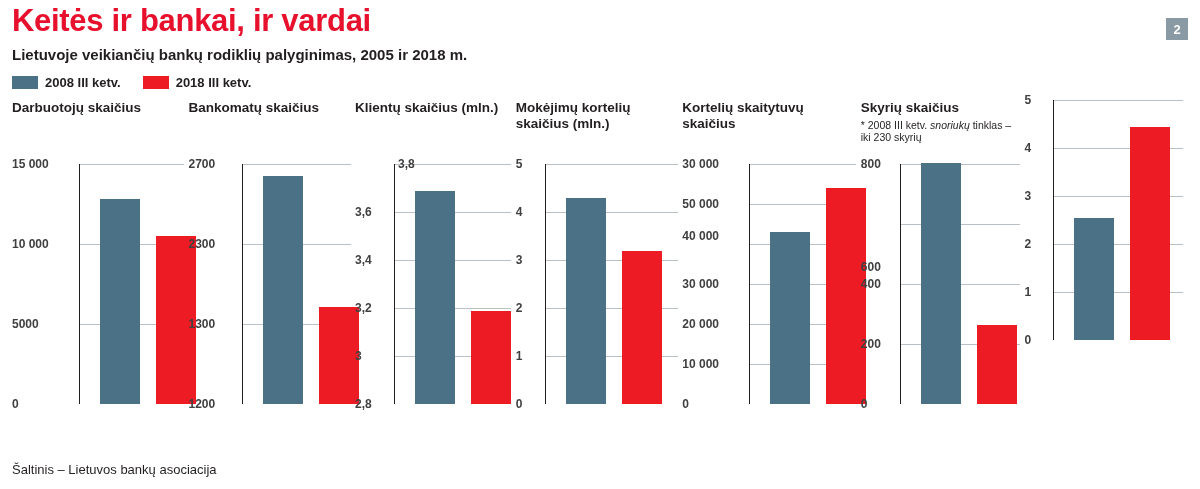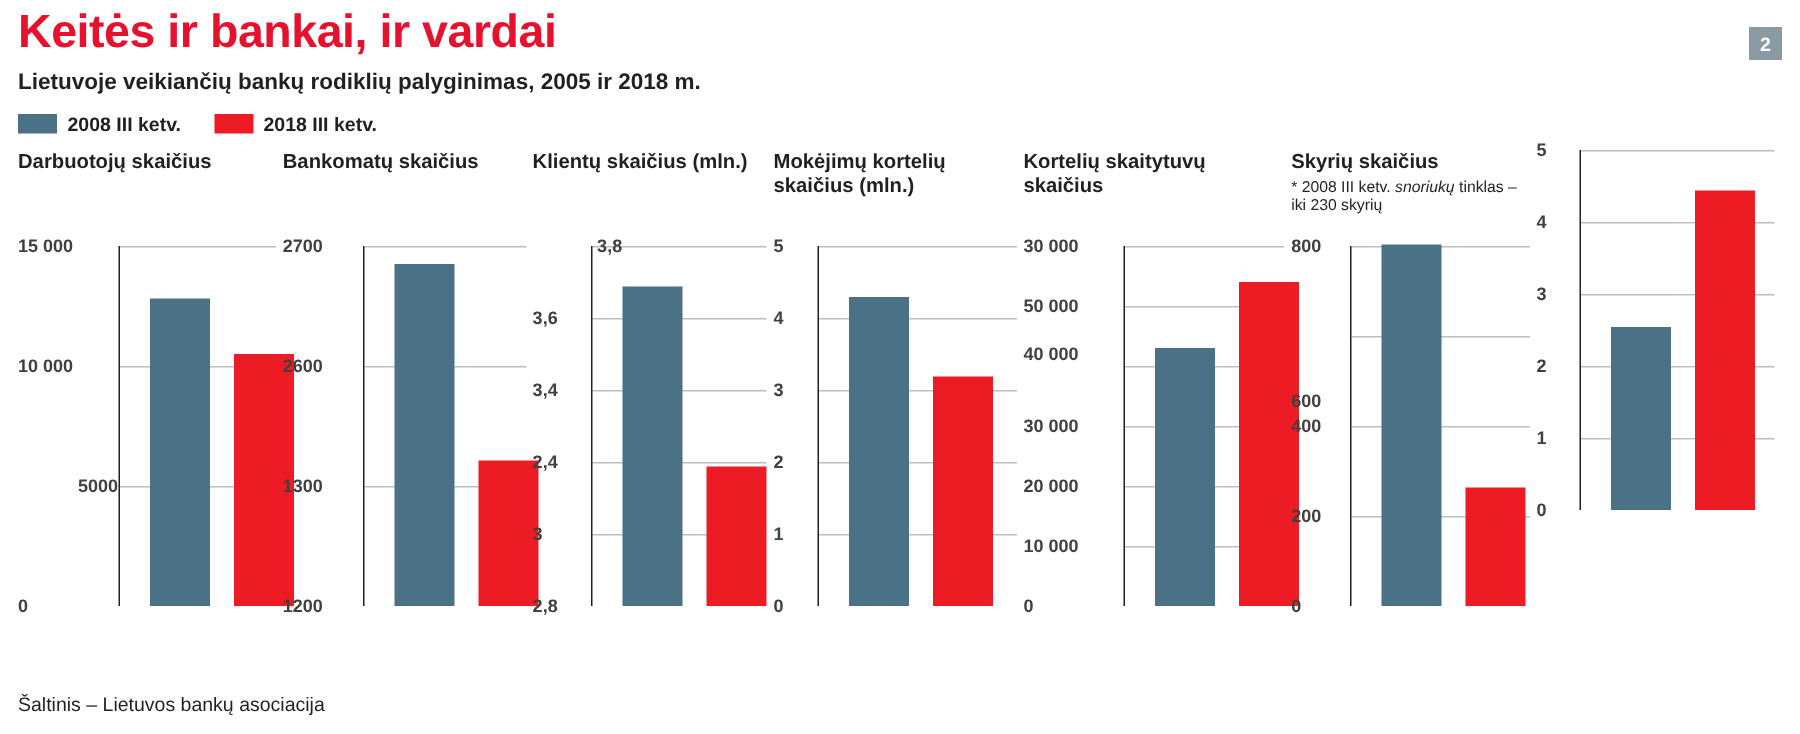--- a/index.html
+++ b/index.html
@@ -160,38 +160,38 @@
       <div class="chart" style="width: 178px;">
         <div class="chart-head">
           <div>Darbuotojų skaičius</div>
         </div>
         <div class="plot">
           <div class="gridline" style="top: 0px; left: 68px; width: 104px;"></div>
           <div class="tick-label" style="top: 0px;">15 000</div>
           <div class="gridline" style="top: 80px; left: 68px; width: 104px;"></div>
           <div class="tick-label" style="top: 80px;">10 000</div>
           <div class="gridline" style="top: 160px; left: 68px; width: 104px;"></div>
-          <div class="tick-label" style="top: 160px; margin-left: 40px;">5000</div>
+          <div class="tick-label" style="top: 160px;">5000</div>
           <div class="tick-label" style="top: 240px;">0</div>
           <div class="axis-line" style="left: 67px;"></div>
           <div class="bars" style="left: 88px; height: 240px;">
             <div class="bar" title="12800" style="height: 204.8px; background: rgb(74, 113, 134);"></div>
             <div class="bar" title="10500" style="height: 168px; background: rgb(237, 28, 36);"></div>
           </div>
         </div>
       </div>
       <div class="chart" style="width: 168px;">
         <div class="chart-head">
           <div>Bankomatų skaičius</div>
         </div>
         <div class="plot">
           <div class="gridline" style="top: 0px; left: 54px; width: 108px;"></div>
           <div class="tick-label" style="top: 0px;">2700</div>
           <div class="gridline" style="top: 80px; left: 54px; width: 108px;"></div>
-          <div class="tick-label" style="top: 80px;">2600</div>
+          <div class="tick-label" style="top: 80px;">2300</div>
           <div class="gridline" style="top: 160px; left: 54px; width: 108px;"></div>
           <div class="tick-label" style="top: 160px;">1300</div>
           <div class="tick-label" style="top: 240px;">1200</div>
           <div class="axis-line" style="left: 53px;"></div>
           <div class="bars" style="left: 74px; height: 240px;">
             <div class="bar" title="1485" style="height: 228px; background: rgb(74, 113, 134);"></div>
             <div class="bar" title="1322" style="height: 97.6px; background: rgb(237, 28, 36);"></div>
           </div>
         </div>
       </div>
@@ -200,21 +200,21 @@
           <div>Klientų skaičius (mln.)</div>
         </div>
         <div class="plot">
           <div class="gridline" style="top: 0px; left: 40px; width: 116px;"></div>
           <div class="tick-label" style="top: 0px; margin-left: 43px;">3,8</div>
           <div class="gridline" style="top: 48px; left: 40px; width: 116px;"></div>
           <div class="tick-label" style="top: 48px;">3,6</div>
           <div class="gridline" style="top: 96px; left: 40px; width: 116px;"></div>
           <div class="tick-label" style="top: 96px;">3,4</div>
           <div class="gridline" style="top: 144px; left: 40px; width: 116px;"></div>
-          <div class="tick-label" style="top: 144px;">2,4</div>
+          <div class="tick-label" style="top: 144px;">3,2</div>
           <div class="gridline" style="top: 192px; left: 40px; width: 116px;"></div>
           <div class="tick-label" style="top: 192px;">3</div>
           <div class="tick-label" style="top: 240px;">2,8</div>
           <div class="axis-line" style="left: 39px;"></div>
           <div class="bars" style="left: 60px; height: 240px;">
             <div class="bar" title="3.69" style="height: 213.6px; background: rgb(74, 113, 134);"></div>
             <div class="bar" title="3.19" style="height: 93.6px; background: rgb(237, 28, 36);"></div>
           </div>
         </div>
       </div>

